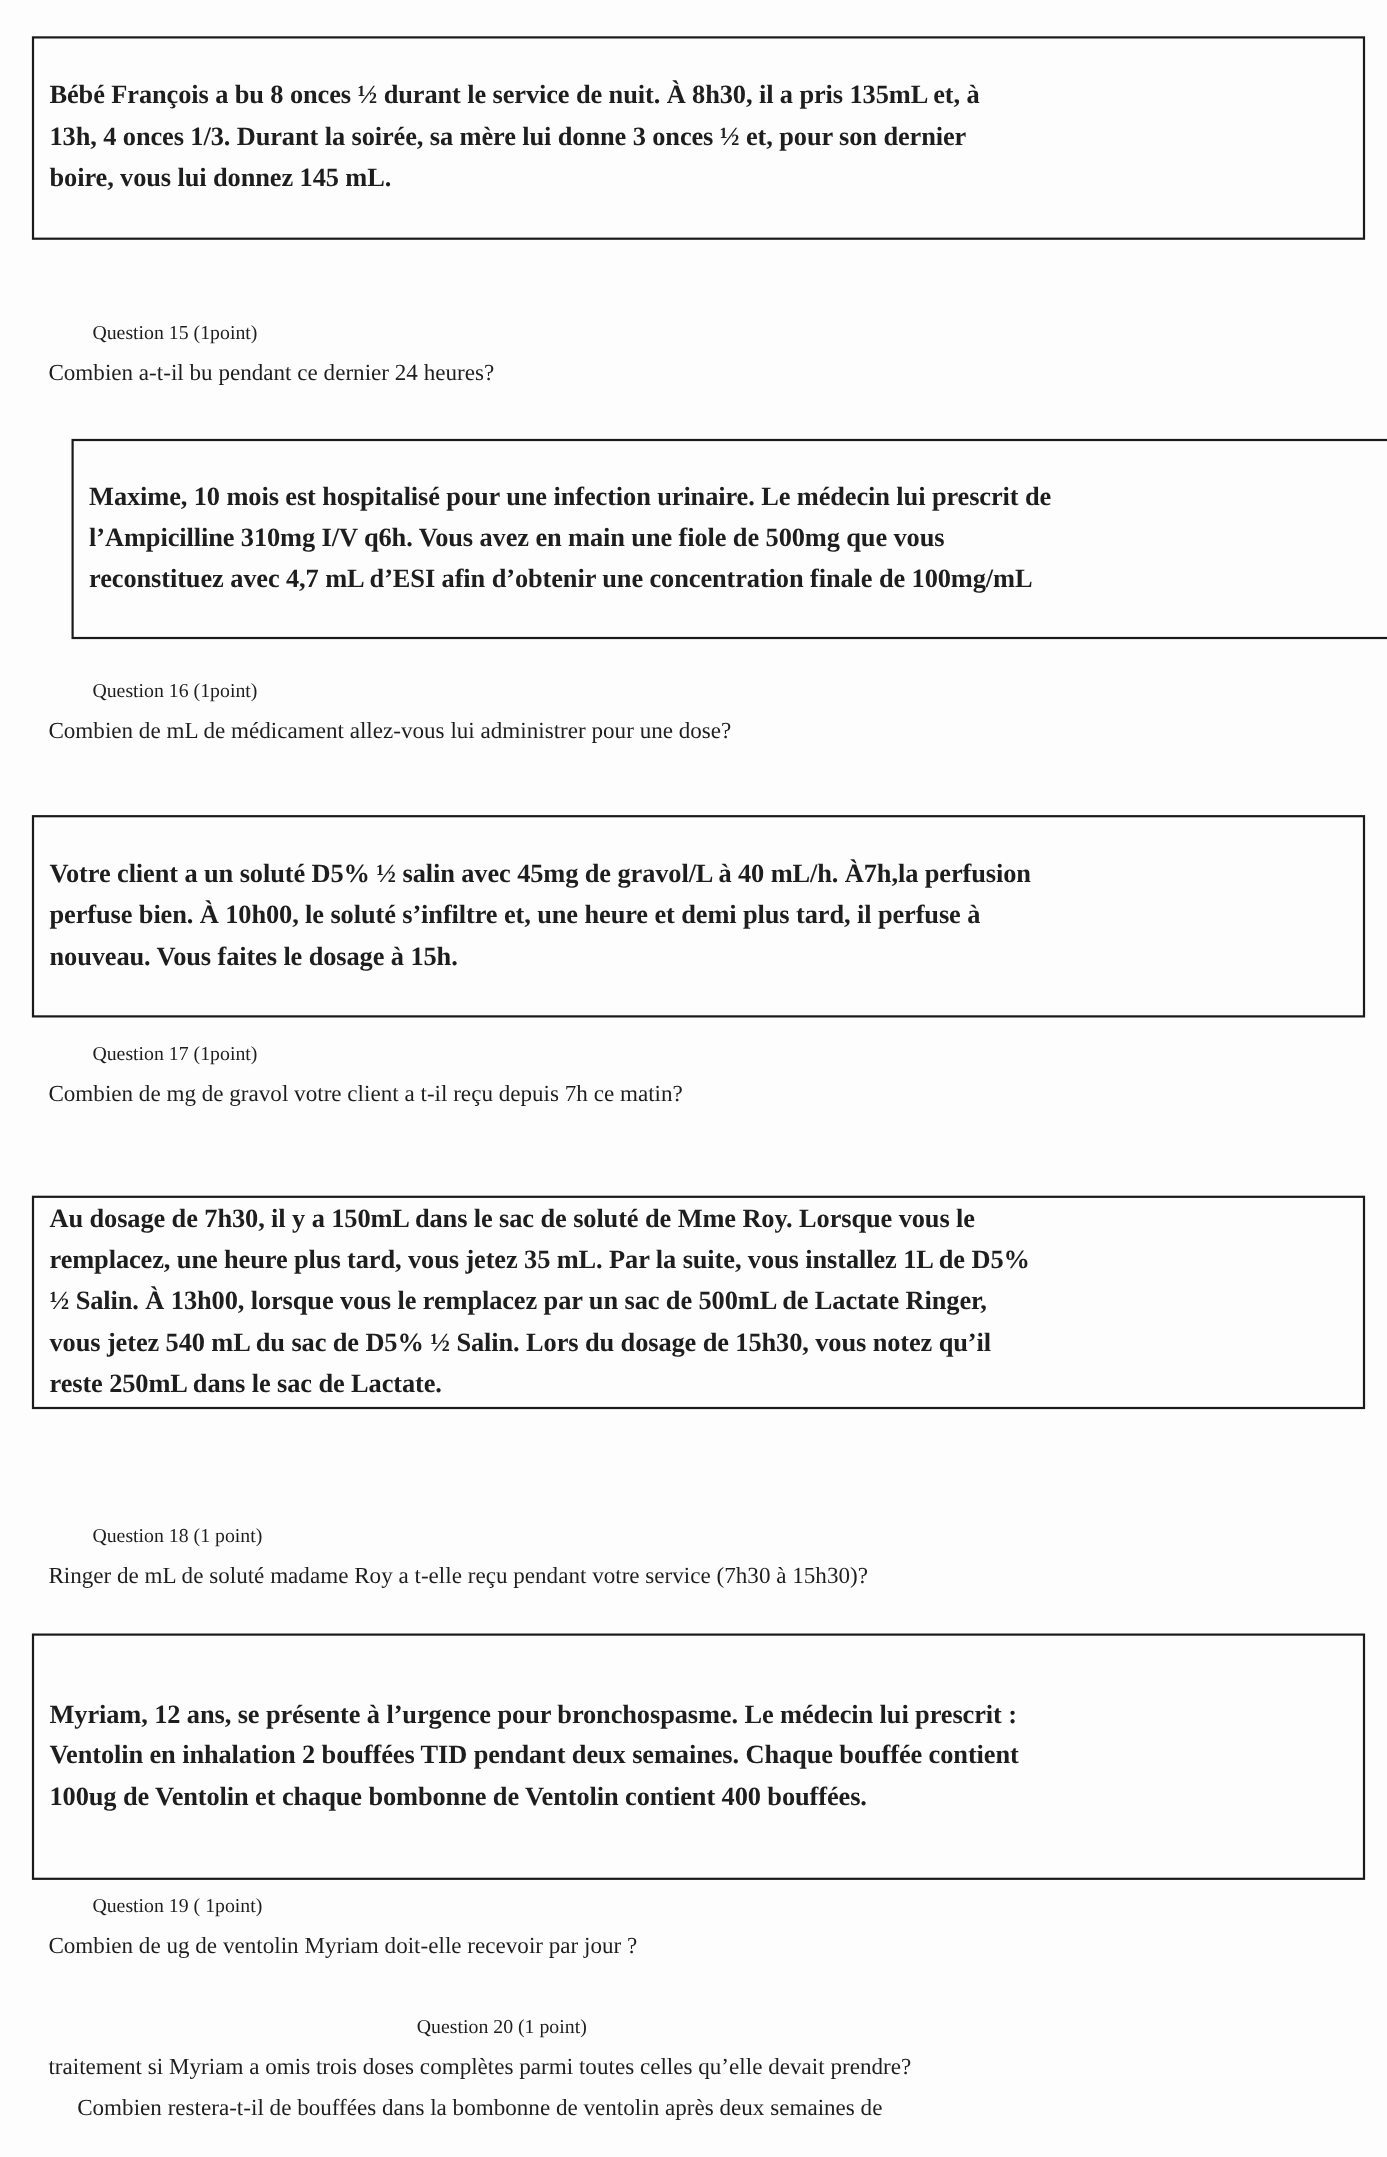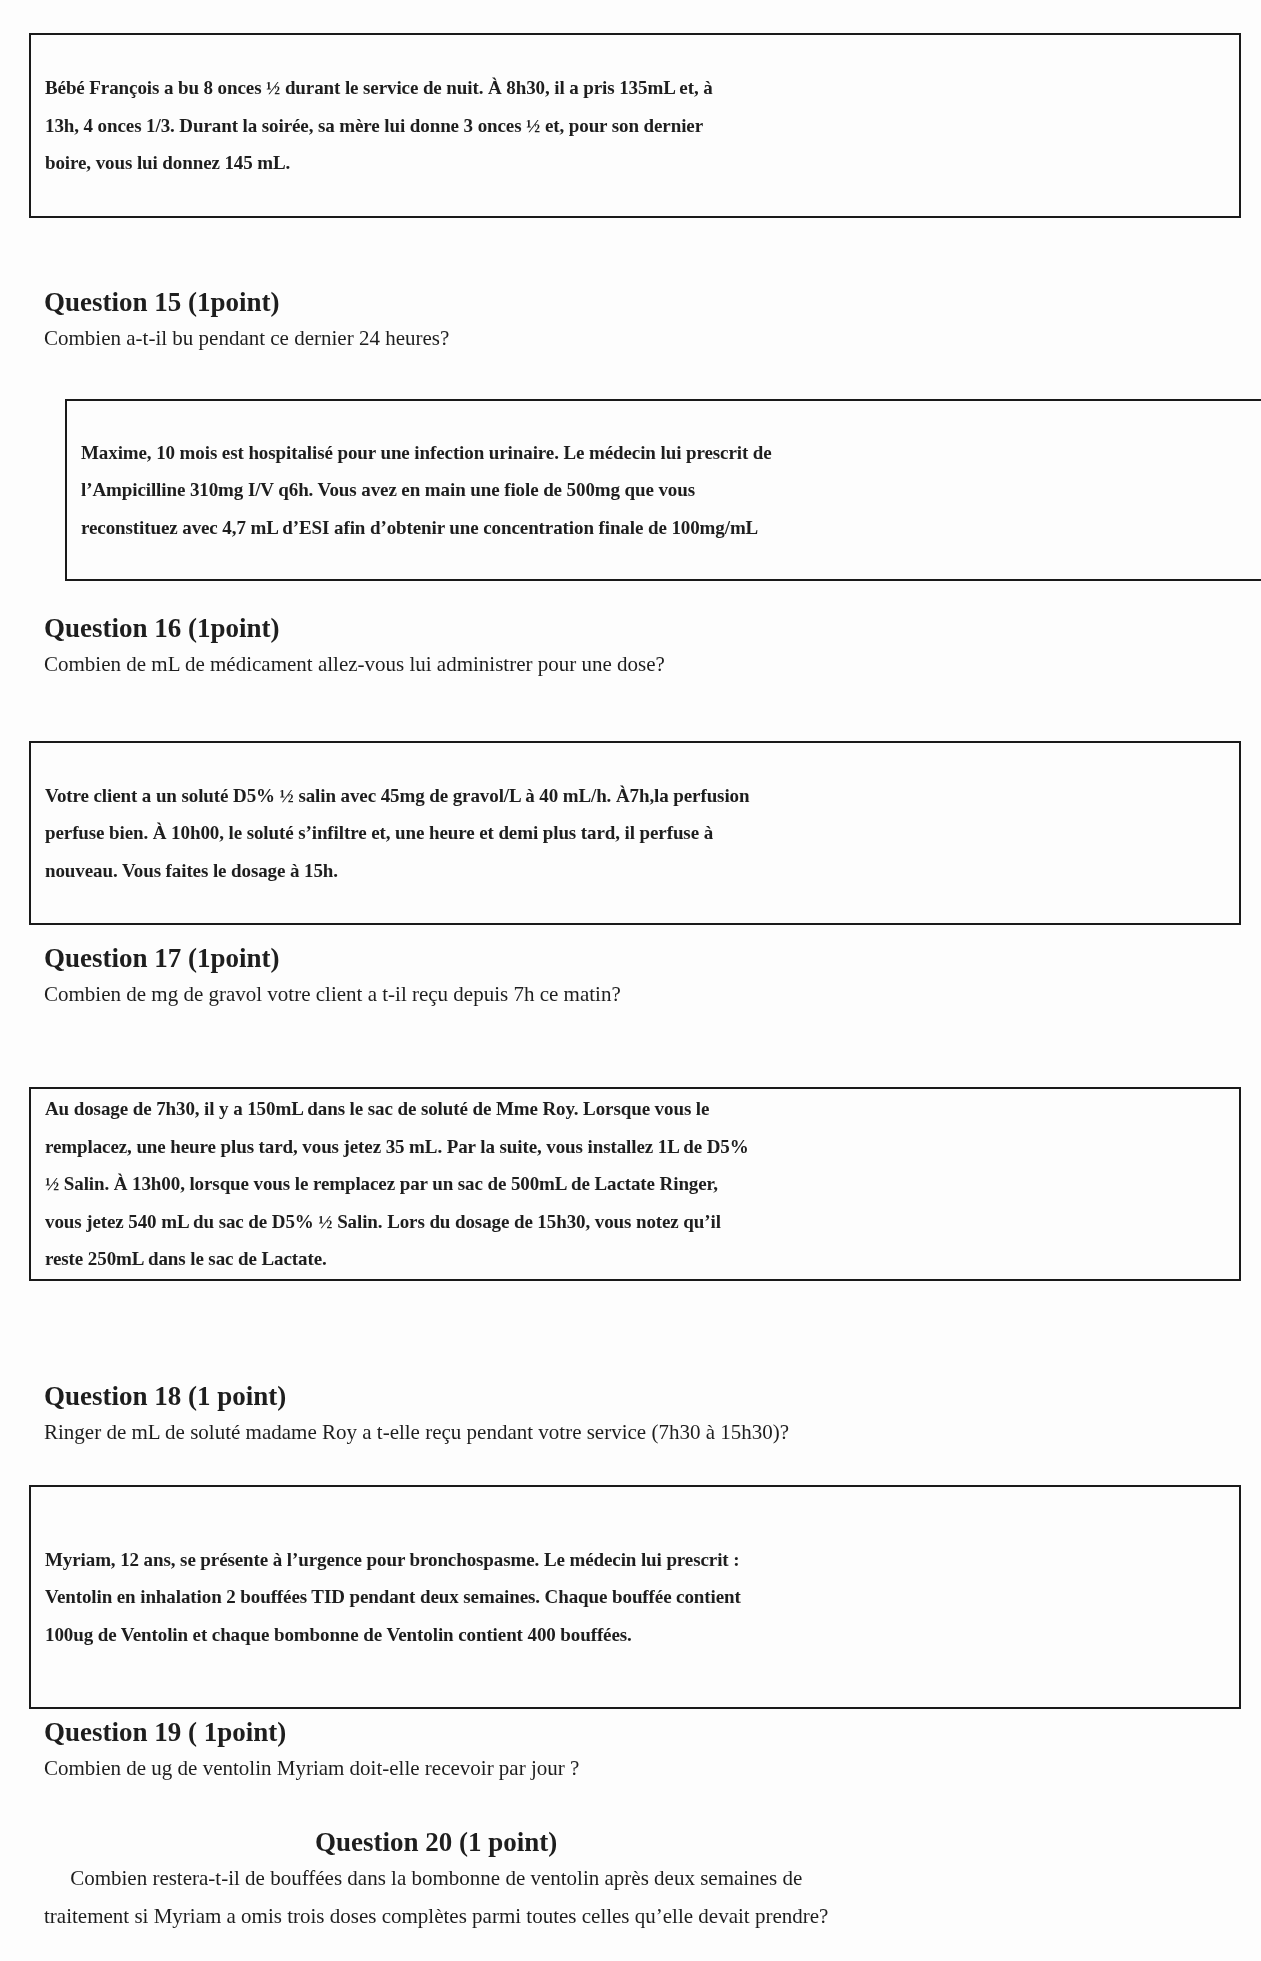--- a/index.html
+++ b/index.html
@@ -7,25 +7,25 @@
     width: 1261px; height: 1961px; background: #fdfdfd; position: relative; overflow: hidden;
     font-family: "Liberation Serif", "DejaVu Serif", serif; color: #1e1e1e;
   }
   .box {
     position: absolute; left: 29px; width: 1212px;
     border: 2px solid #1a1a1a; box-sizing: border-box;
     padding: 0 14px;
     display: flex; flex-direction: column; justify-content: center;
   }
   .box p {
-    margin: 0; font-weight: bold; font-size: 19px; line-height: 37.5px;
+    margin: 0; font-weight: bold; font-size: 24px; line-height: 37.5px;
     letter-spacing: -0.1px; white-space: nowrap;
   }
   .q { position: absolute; left: 44px; }
-  .q .h { font-weight: bold; font-size: 27px; line-height: 36px; white-space: nowrap; }
+  .q .h { font-weight: normal; font-size: 18px; line-height: 36px; white-space: nowrap; margin-left: 40px; }
   .q .t { font-size: 21px; line-height: 37.5px; white-space: nowrap; }
 </style>
 </head>
 <body>
 
 <div class="box" style="top:33px;height:185px;">
   <p>Bébé François a bu 8 onces ½  durant le service de nuit. À 8h30, il a pris 135mL et, à</p>
   <p>13h, 4 onces 1/3. Durant la soirée, sa mère lui donne 3 onces ½ et, pour son dernier</p>
   <p>boire, vous lui donnez 145 mL.</p>
 </div>
@@ -76,15 +76,15 @@
   <p>100ug de Ventolin et chaque bombonne de Ventolin contient 400 bouffées.</p>
 </div>
 
 <div class="q" style="top:1714px;">
   <div class="h">Question 19 ( 1point)</div>
   <div class="t">Combien de ug de ventolin Myriam doit-elle recevoir par jour ?</div>
 </div>
 
 <div class="q" style="top:1824px;text-align:center;">
   <div class="h">Question 20 (1 point)</div>
+  <div class="t">traitement si Myriam a omis trois doses complètes parmi toutes celles qu’elle devait prendre?</div>
   <div class="t">Combien restera-t-il de bouffées dans la bombonne de ventolin après deux semaines de</div>
-  <div class="t">traitement si Myriam a omis trois doses complètes parmi toutes celles qu’elle devait prendre?</div>
 </div>
 
 </body></html>

